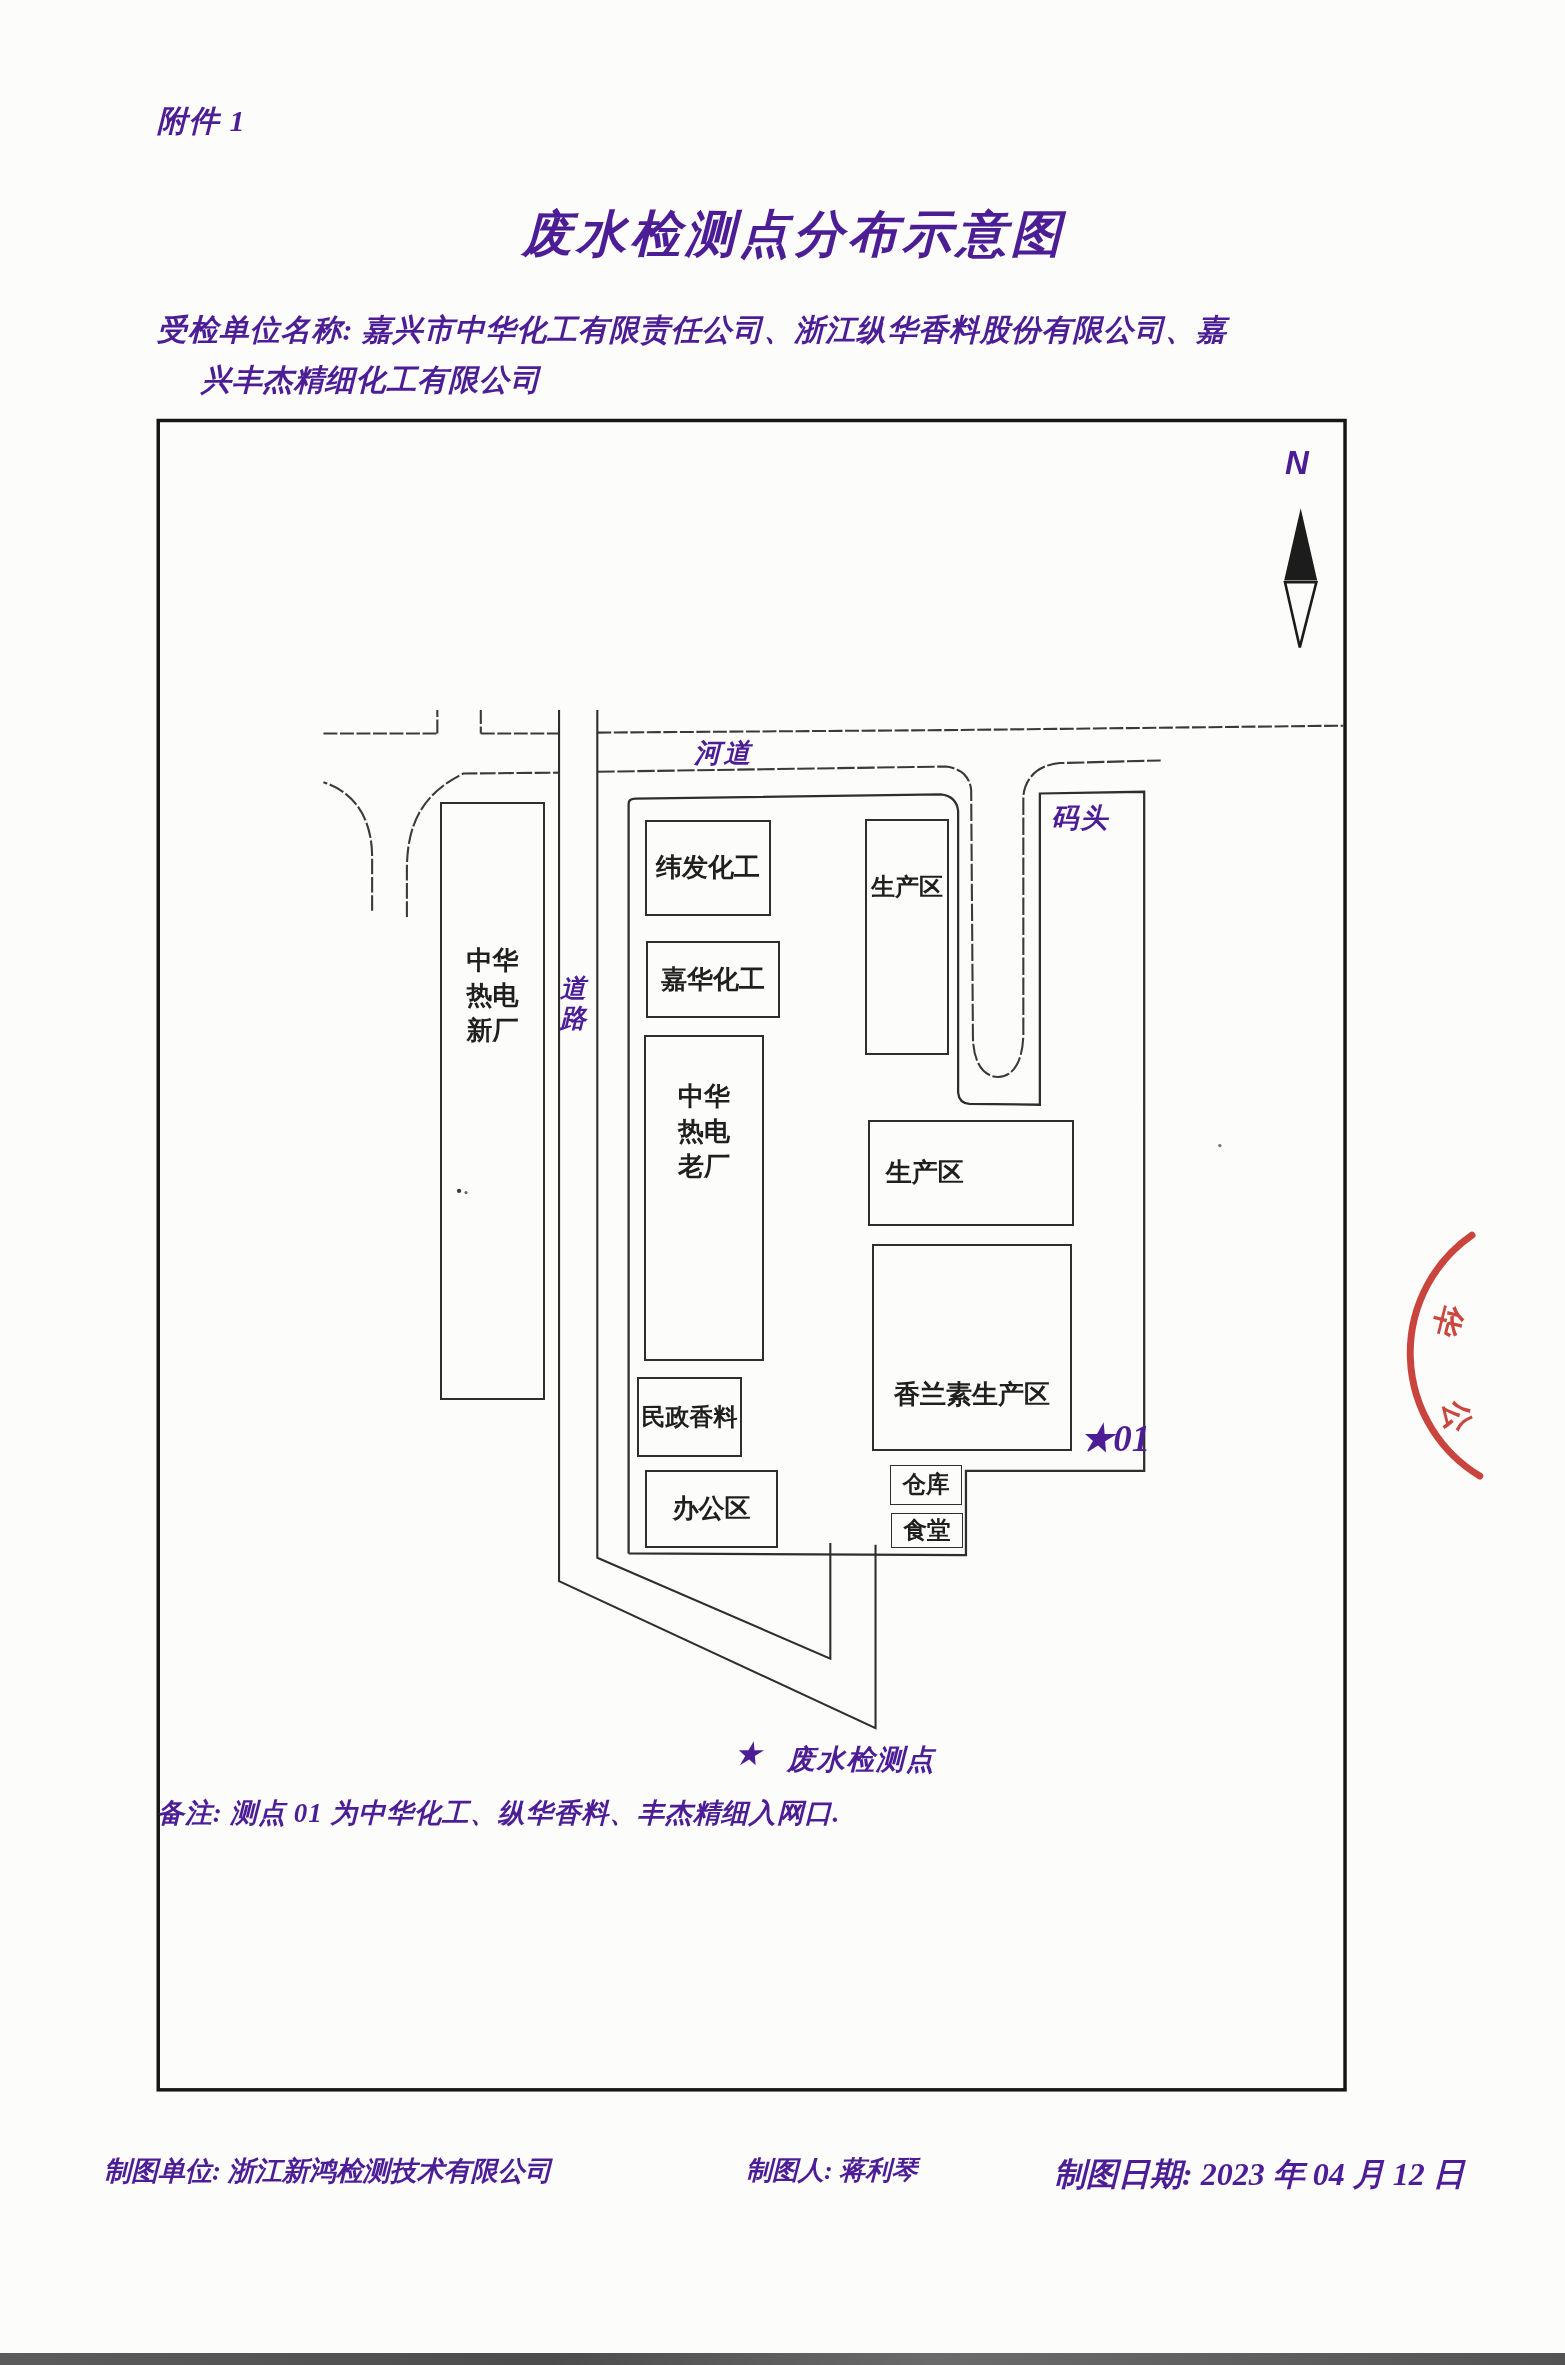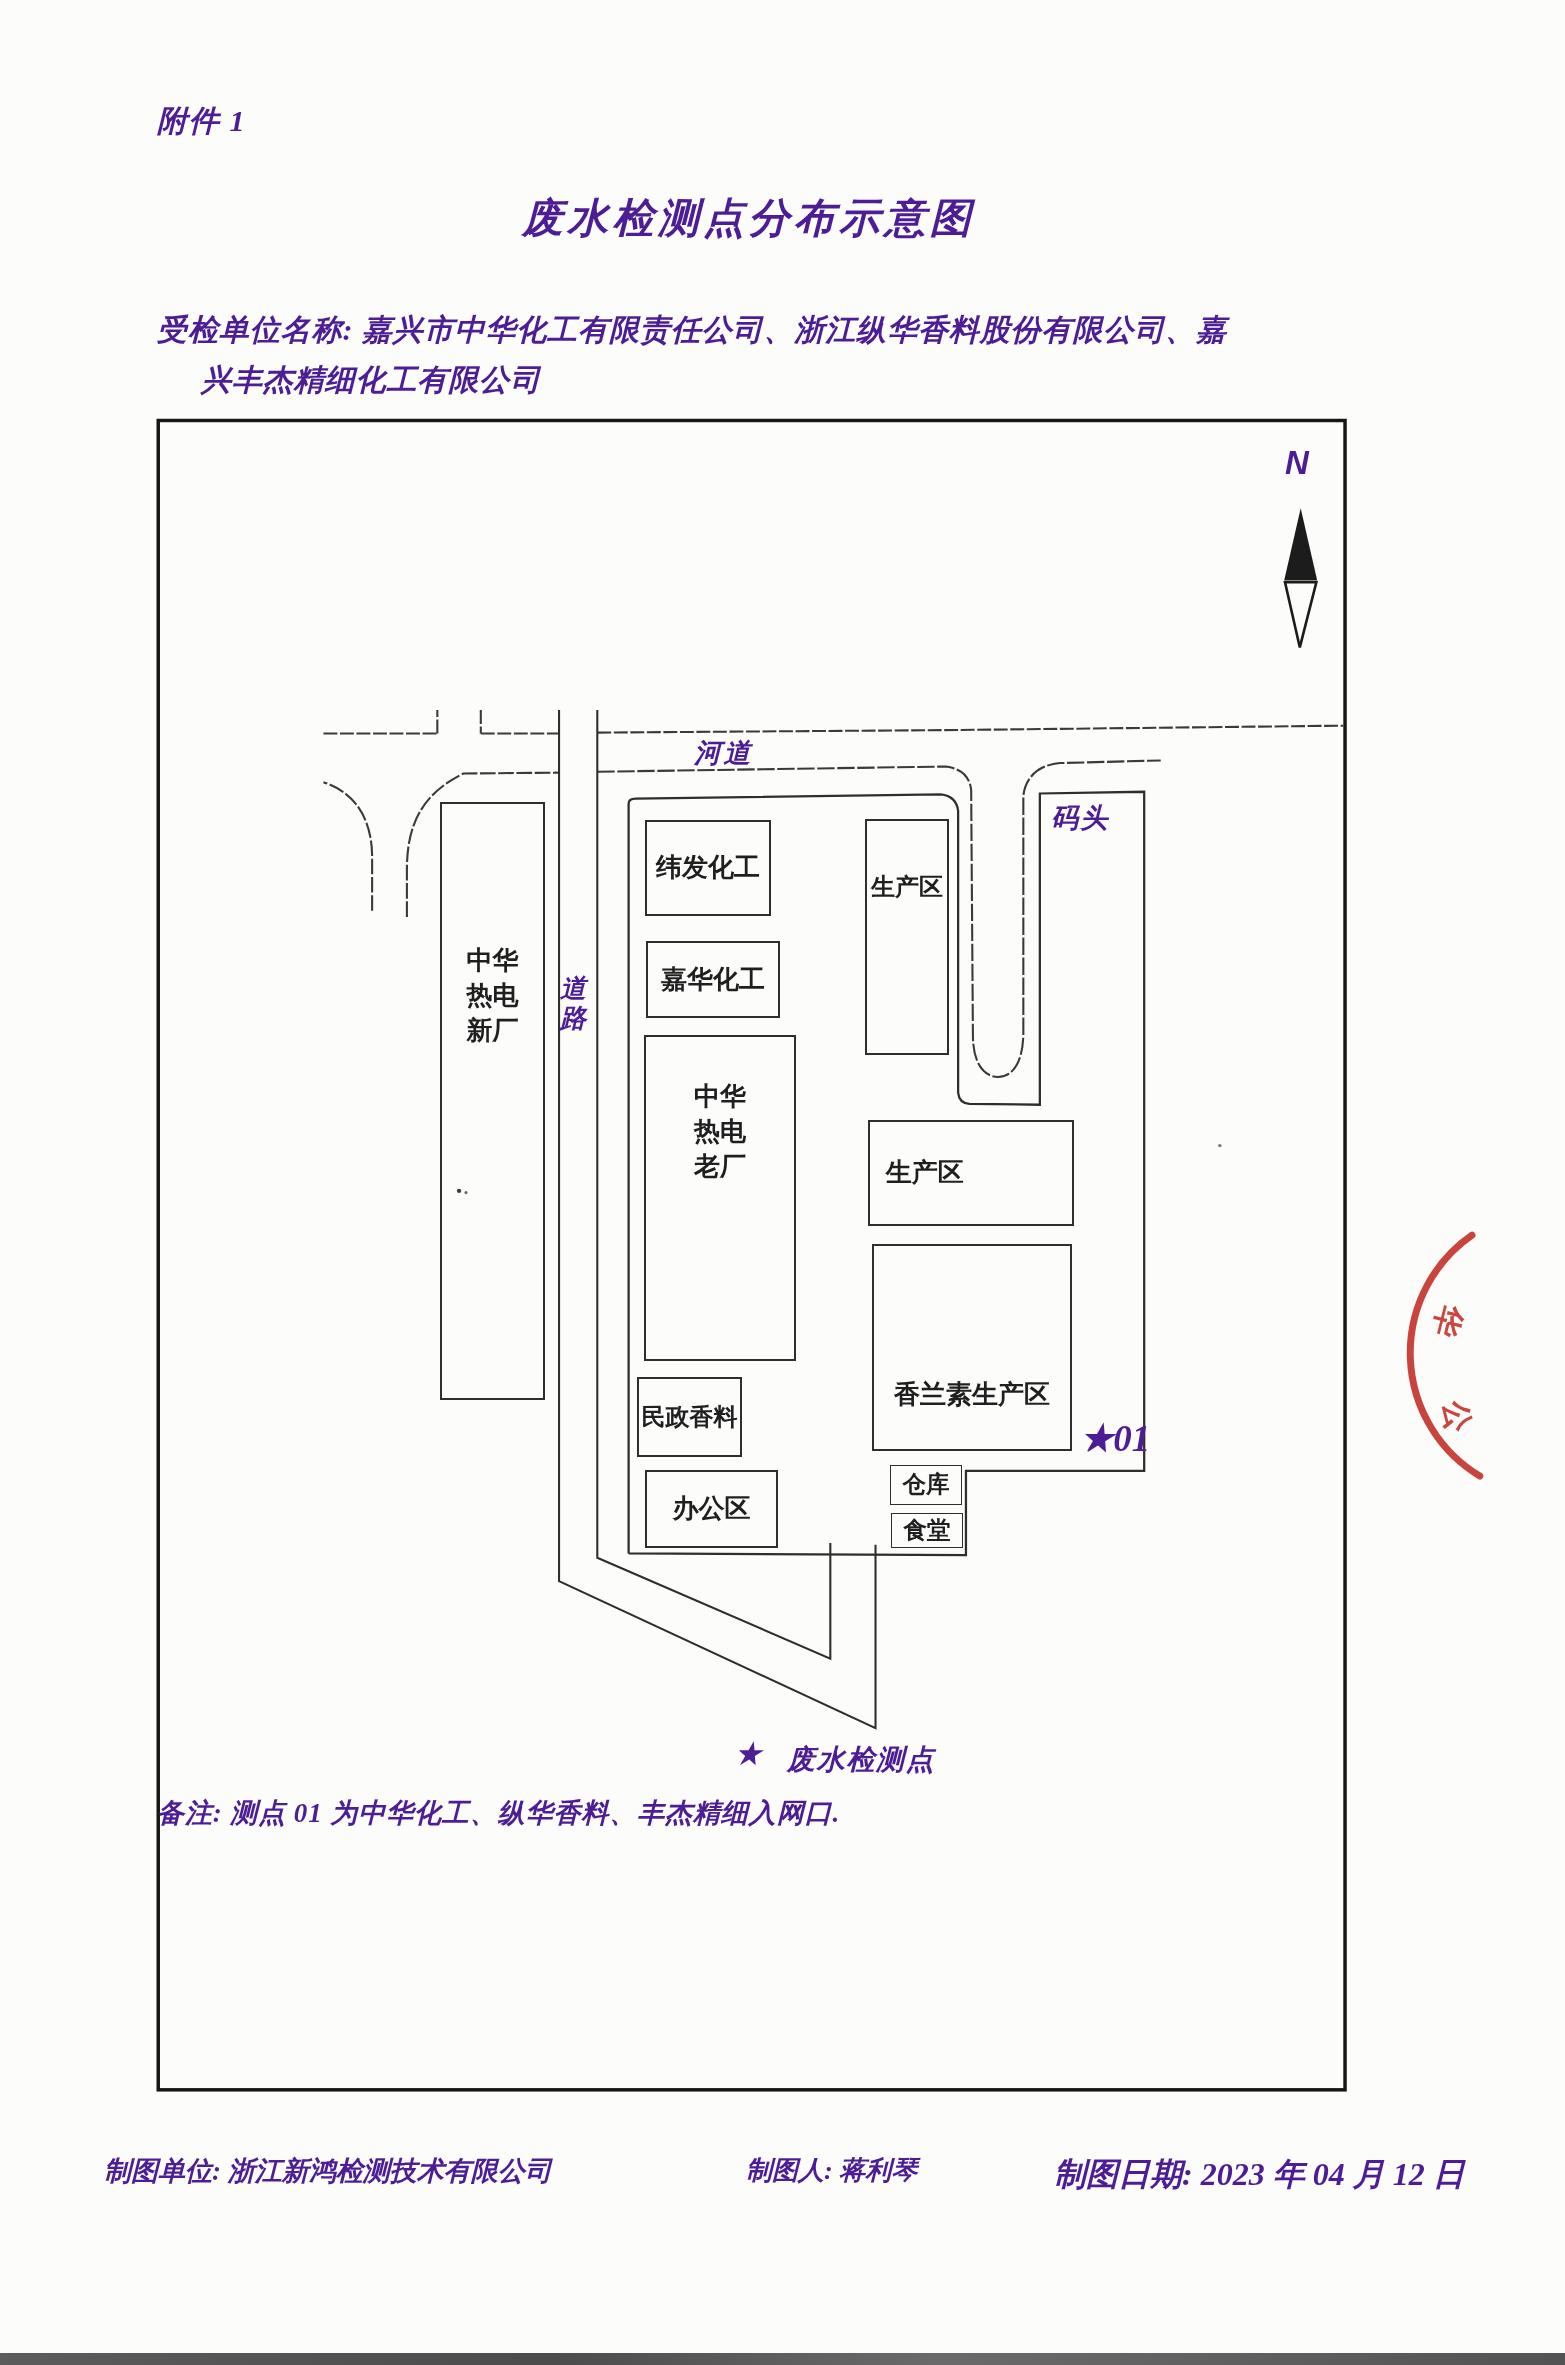--- a/index.html
+++ b/index.html
@@ -1,21 +1,21 @@
 <!DOCTYPE html>
 <html style="font-size:14px"><head>
 <meta charset="utf-8">
 <style>
   html,body{margin:0;padding:0;}
   body{width:1565px;height:2366px;background:#f4f4f2;font-family:"Liberation Serif",serif;}
   #page{position:relative;width:1565px;height:2366px;background:#fcfcfb;overflow:hidden;color:#1f1f1f;}
   #diagram-svg{position:absolute;left:0;top:0;width:1565px;height:2366px;}
   .lbl{position:absolute;white-space:nowrap;font-weight:bold;color:#4c1d95;font-style:italic;}
   #attachment-label{left:157px;top:101px;font-size:30px;letter-spacing:1.7px;}
-  #page-title{left:522px;top:191px;font-size:41px;letter-spacing:4.3px;}
+  #page-title{left:522px;top:201px;font-size:50px;letter-spacing:4.3px;}
   #units-line1{left:157px;top:310px;font-size:30px;letter-spacing:0.9px;}
   #units-line2{left:157px;top:360px;font-size:30px;letter-spacing:0.9px;margin-left:44px;}
   #north-label{left:1285px;top:444px;font-size:33px;font-family:"Liberation Sans",sans-serif;}
   #river-label{left:694px;top:735px;font-size:27px;letter-spacing:2.6px;}
   #dock-label{left:1051px;top:800px;font-size:27px;letter-spacing:2.6px;}
   #road-label{left:560px;top:974px;font-size:26px;width:31px;white-space:normal;word-break:break-all;line-height:1.15;}
   #monitoring-point{left:1080px;top:1417px;font-size:37px;}
   #legend-symbol{left:733px;top:1734px;font-size:33px;font-weight:normal;}
   #legend-label{left:787px;top:1741px;font-size:28px;letter-spacing:1.7px;}
   #map-note{left:157px;top:1795px;font-size:27px;letter-spacing:0.9px;}
@@ -23,21 +23,21 @@
   #footer-drafter{left:746px;top:2153px;font-size:26px;}
   #footer-date{left:1054px;top:2153px;font-size:32px;}
   .bldg{position:absolute;box-sizing:border-box;border:2.6px solid #2e2e2e;display:flex;
         align-items:center;justify-content:center;font-weight:bold;font-size:26px;
         color:#1f1f1f;text-align:center;line-height:1.35;}
   .wrap2{white-space:normal;word-break:break-all;width:57px;}
   #b-xinchang{left:440px;top:802px;width:105px;height:598px;align-items:flex-start;}
   #b-xinchang .wrap2{margin-top:139px;}
   #b-weifa{left:645px;top:820px;width:126px;height:96px;}
   #b-jiahua{left:646px;top:941px;width:134px;height:77px;}
-  #b-laochang{left:644px;top:1035px;width:152px;height:326px;align-items:flex-start;}
+  #b-laochang{left:644px;top:1035px;width:120px;height:326px;align-items:flex-start;}
   #b-laochang .wrap2{margin-top:42px;}
   #b-minzheng{left:637px;top:1377px;width:105px;height:80px;font-size:24px;}
   #b-bangong{left:645px;top:1470px;width:133px;height:78px;}
   #b-sc1{left:865px;top:819px;width:84px;height:236px;align-items:flex-start;font-size:24px;}
   #b-sc1 span{margin-top:50px;}
   #b-sc2{left:868px;top:1120px;width:206px;height:106px;justify-content:flex-start;padding-left:15.7px;}
   #b-xls{left:872px;top:1244px;width:200px;height:207px;align-items:flex-end;padding-bottom:37px;}
   #b-cangku{left:890px;top:1465px;width:72px;height:40px;font-size:23.5px;border-width:1.7px;}
   #b-shitang{left:891px;top:1513px;width:72px;height:35px;font-size:23.5px;border-width:1.7px;}
   #scan-edge{position:absolute;left:0;bottom:0;width:1565px;height:13px;

